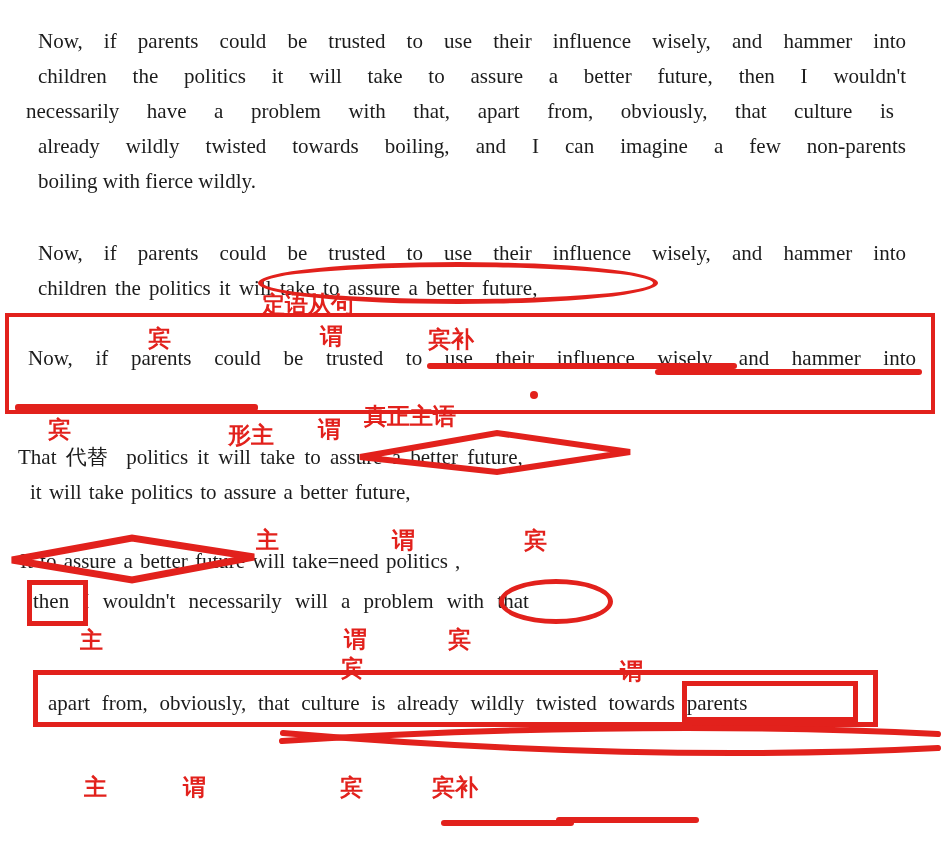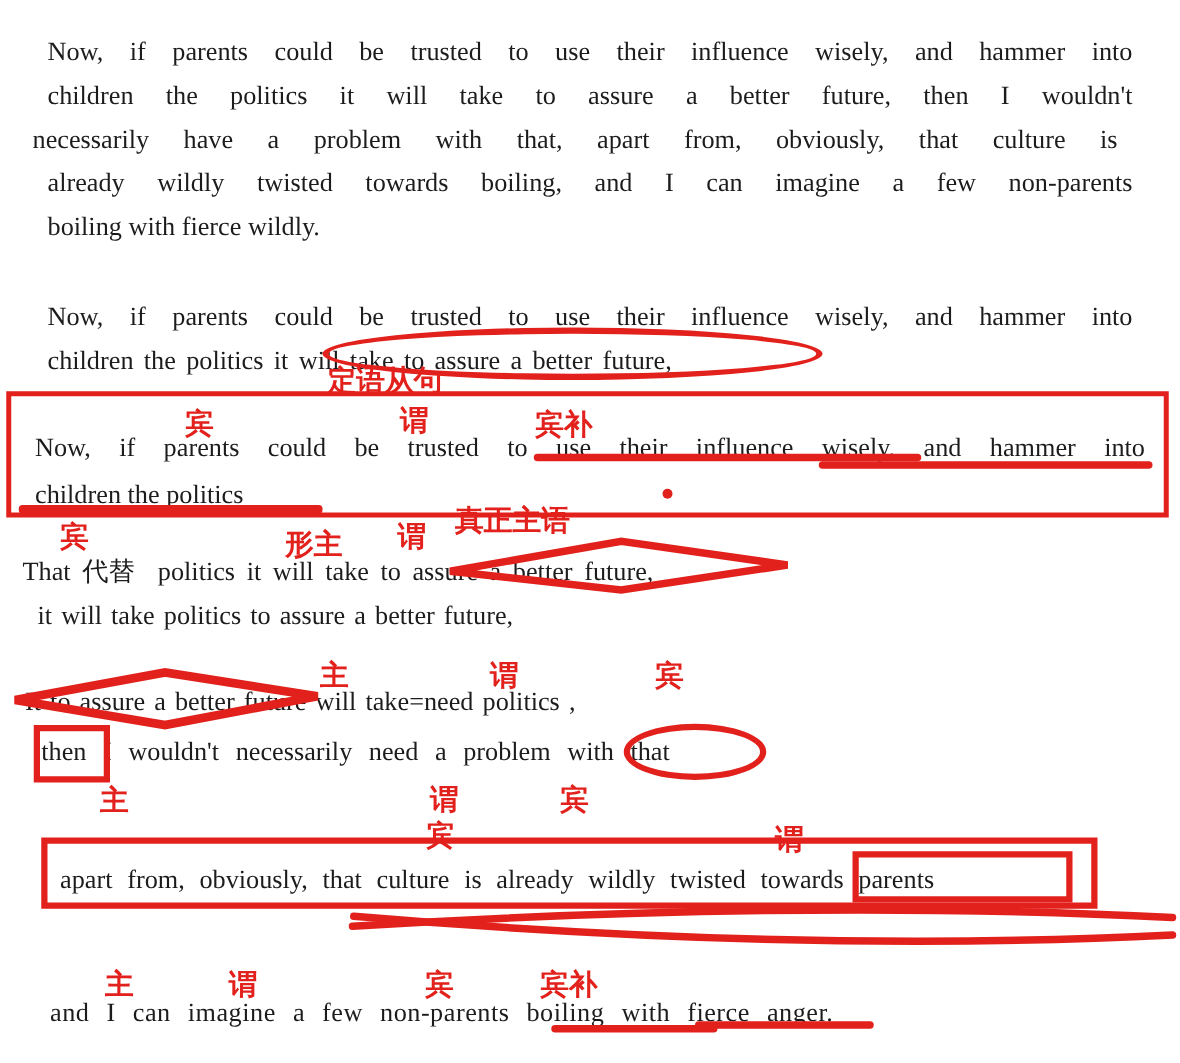--- a/index.html
+++ b/index.html
@@ -54,56 +54,54 @@
     <div class="pline" style="left:38px;top:271px;word-spacing:3px;">children the politics it will take to assure a better future,</div>
   </div>
   <div class="red-ellipse" style="left:258px;top:262px;width:400px;height:42px;"></div>
   <div class="cjk-label" style="left:215px;top:292px;margin-left:47px;">定语从句</div>
 
   <div class="red-box" style="left:5px;top:313px;width:930px;height:101px;"></div>
   <div class="cjk-label" style="left:148px;top:326px;">宾</div>
   <div class="cjk-label" style="left:320px;top:324px;">谓</div>
   <div class="cjk-label" style="left:428px;top:327px;">宾补</div>
   <div class="abs-line" style="left:28px;top:346px;width:888px;text-align:justify;text-align-last:justify;white-space:normal;">Now, if parents could be trusted to use their influence wisely, and hammer into</div>
-  <div class="abs-line" style="left:28px;top:383px;">children the politics</div>
   <div class="red-underline" style="left:427px;top:363px;width:310px;height:6px;"></div>
   <div class="red-underline" style="left:655px;top:369px;width:267px;height:6px;"></div>
   <div class="red-underline" style="left:15px;top:404px;width:243px;height:7px;"></div>
   <div class="red-dot" style="left:530px;top:391px;width:8px;height:8px;"></div>
 
   <div class="cjk-label" style="left:48px;top:417px;">宾</div>
   <div class="cjk-label" style="left:228px;top:423px;">形主</div>
   <div class="cjk-label" style="left:318px;top:417px;">谓</div>
   <div class="cjk-label" style="left:364px;top:404px;">真正主语</div>
   <div class="abs-line that-line" style="left:18px;top:445px;">That 代替  politics it will take to assure a better future,</div>
   <div class="abs-line it-line" style="left:30px;top:480px;">it will take politics to assure a better future,</div>
 
   <div class="cjk-label" style="left:256px;top:528px;">主</div>
   <div class="cjk-label" style="left:392px;top:528px;">谓</div>
   <div class="cjk-label" style="left:524px;top:528px;">宾</div>
   <div class="abs-line it2-line" style="left:20px;top:549px;">It to assure a better future will take=need politics ,</div>
 
-  <div class="abs-line then-line" style="left:33px;top:589px;">then I wouldn't necessarily need a problem with that</div>
+  <div class="abs-line then-line" style="left:33px;top:589px;">then I wouldn't necessarily will a problem with that</div>
   <div class="red-box thick" style="left:27px;top:580px;width:61px;height:46px;"></div>
   <div class="red-ellipse" style="left:499px;top:579px;width:114px;height:45px;"></div>
   <div class="cjk-label" style="left:80px;top:628px;">主</div>
   <div class="cjk-label" style="left:344px;top:627px;">谓</div>
   <div class="cjk-label" style="left:448px;top:627px;">宾</div>
 
   <div class="cjk-label" style="left:341px;top:656px;">宾</div>
   <div class="cjk-label" style="left:620px;top:659px;">谓</div>
   <div class="red-box thick" style="left:33px;top:670px;width:845px;height:57px;"></div>
   <div class="abs-line apart-line" style="left:48px;top:691px;">apart from, obviously, that culture is already wildly twisted towards parents</div>
   <div class="red-box thick" style="left:682px;top:681px;width:176px;height:41px;"></div>
 
   <div class="cjk-label" style="left:84px;top:775px;">主</div>
   <div class="cjk-label" style="left:183px;top:775px;">谓</div>
   <div class="cjk-label" style="left:340px;top:775px;">宾</div>
   <div class="cjk-label" style="left:432px;top:775px;">宾补</div>
-  <div class="abs-line and-line" style="left:40px;top:798px;">and I can imagine a few non-parents boiling with fierce anger.</div>
   <div class="red-underline" style="left:441px;top:820px;width:133px;height:6px;"></div>
   <div class="red-underline" style="left:556px;top:817px;width:143px;height:6px;"></div>
 
   <svg class="overlay" width="944" height="850" viewBox="0 0 944 850">
 
     <polygon points="360,457 497,433 630,452 497,472" fill="none" stroke="#e2211c" stroke-width="6"></polygon>
 
     <polygon points="12,560 132,538 254,557 132,580" fill="none" stroke="#e2211c" stroke-width="7"></polygon>
 
     <path d="M 282 741 Q 640 719 938 734" fill="none" stroke="#e2211c" stroke-width="6" stroke-linecap="round"></path>

